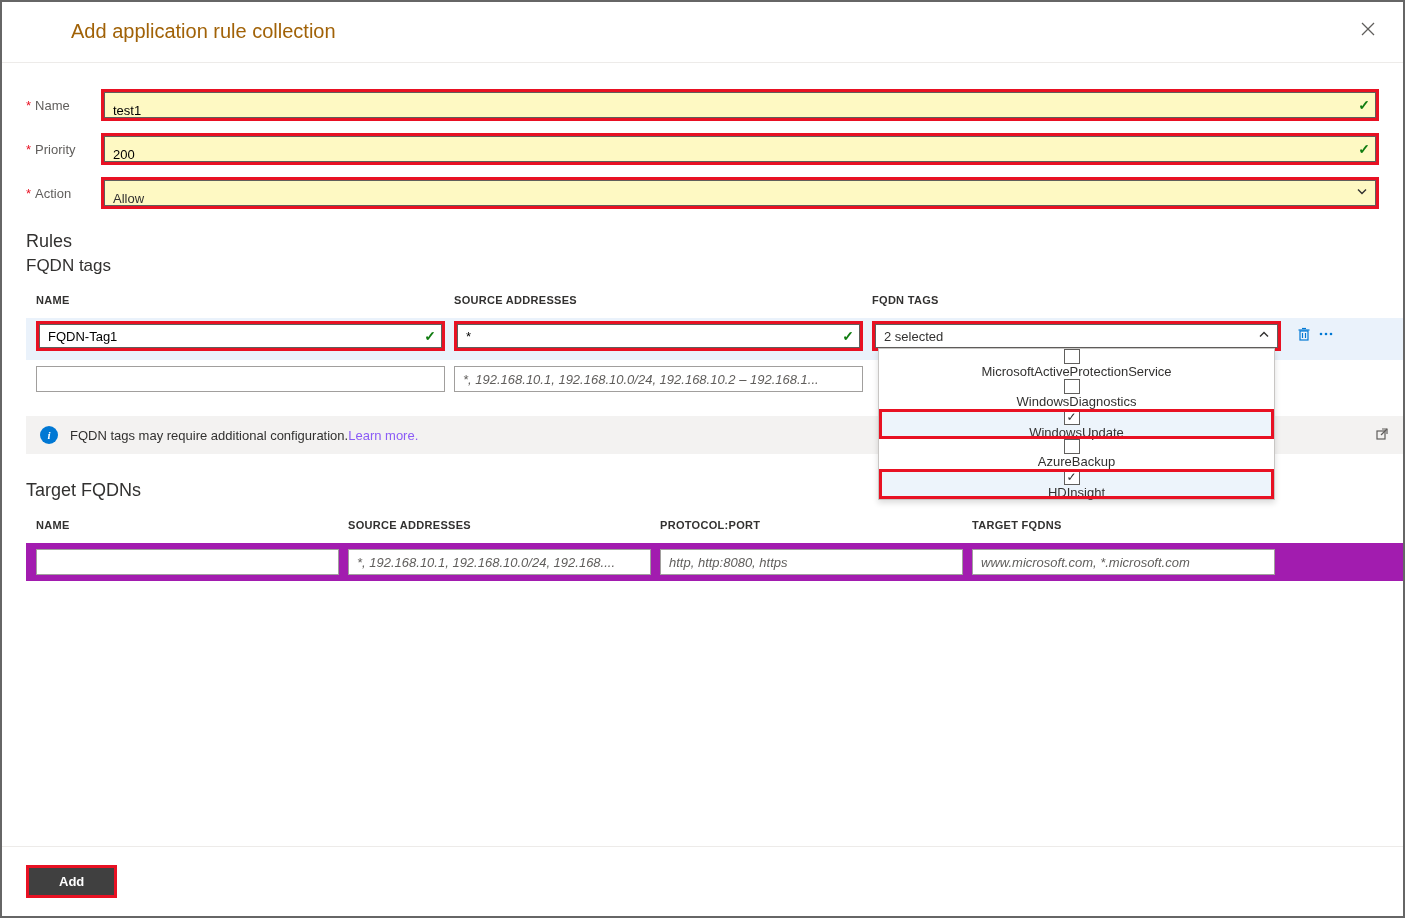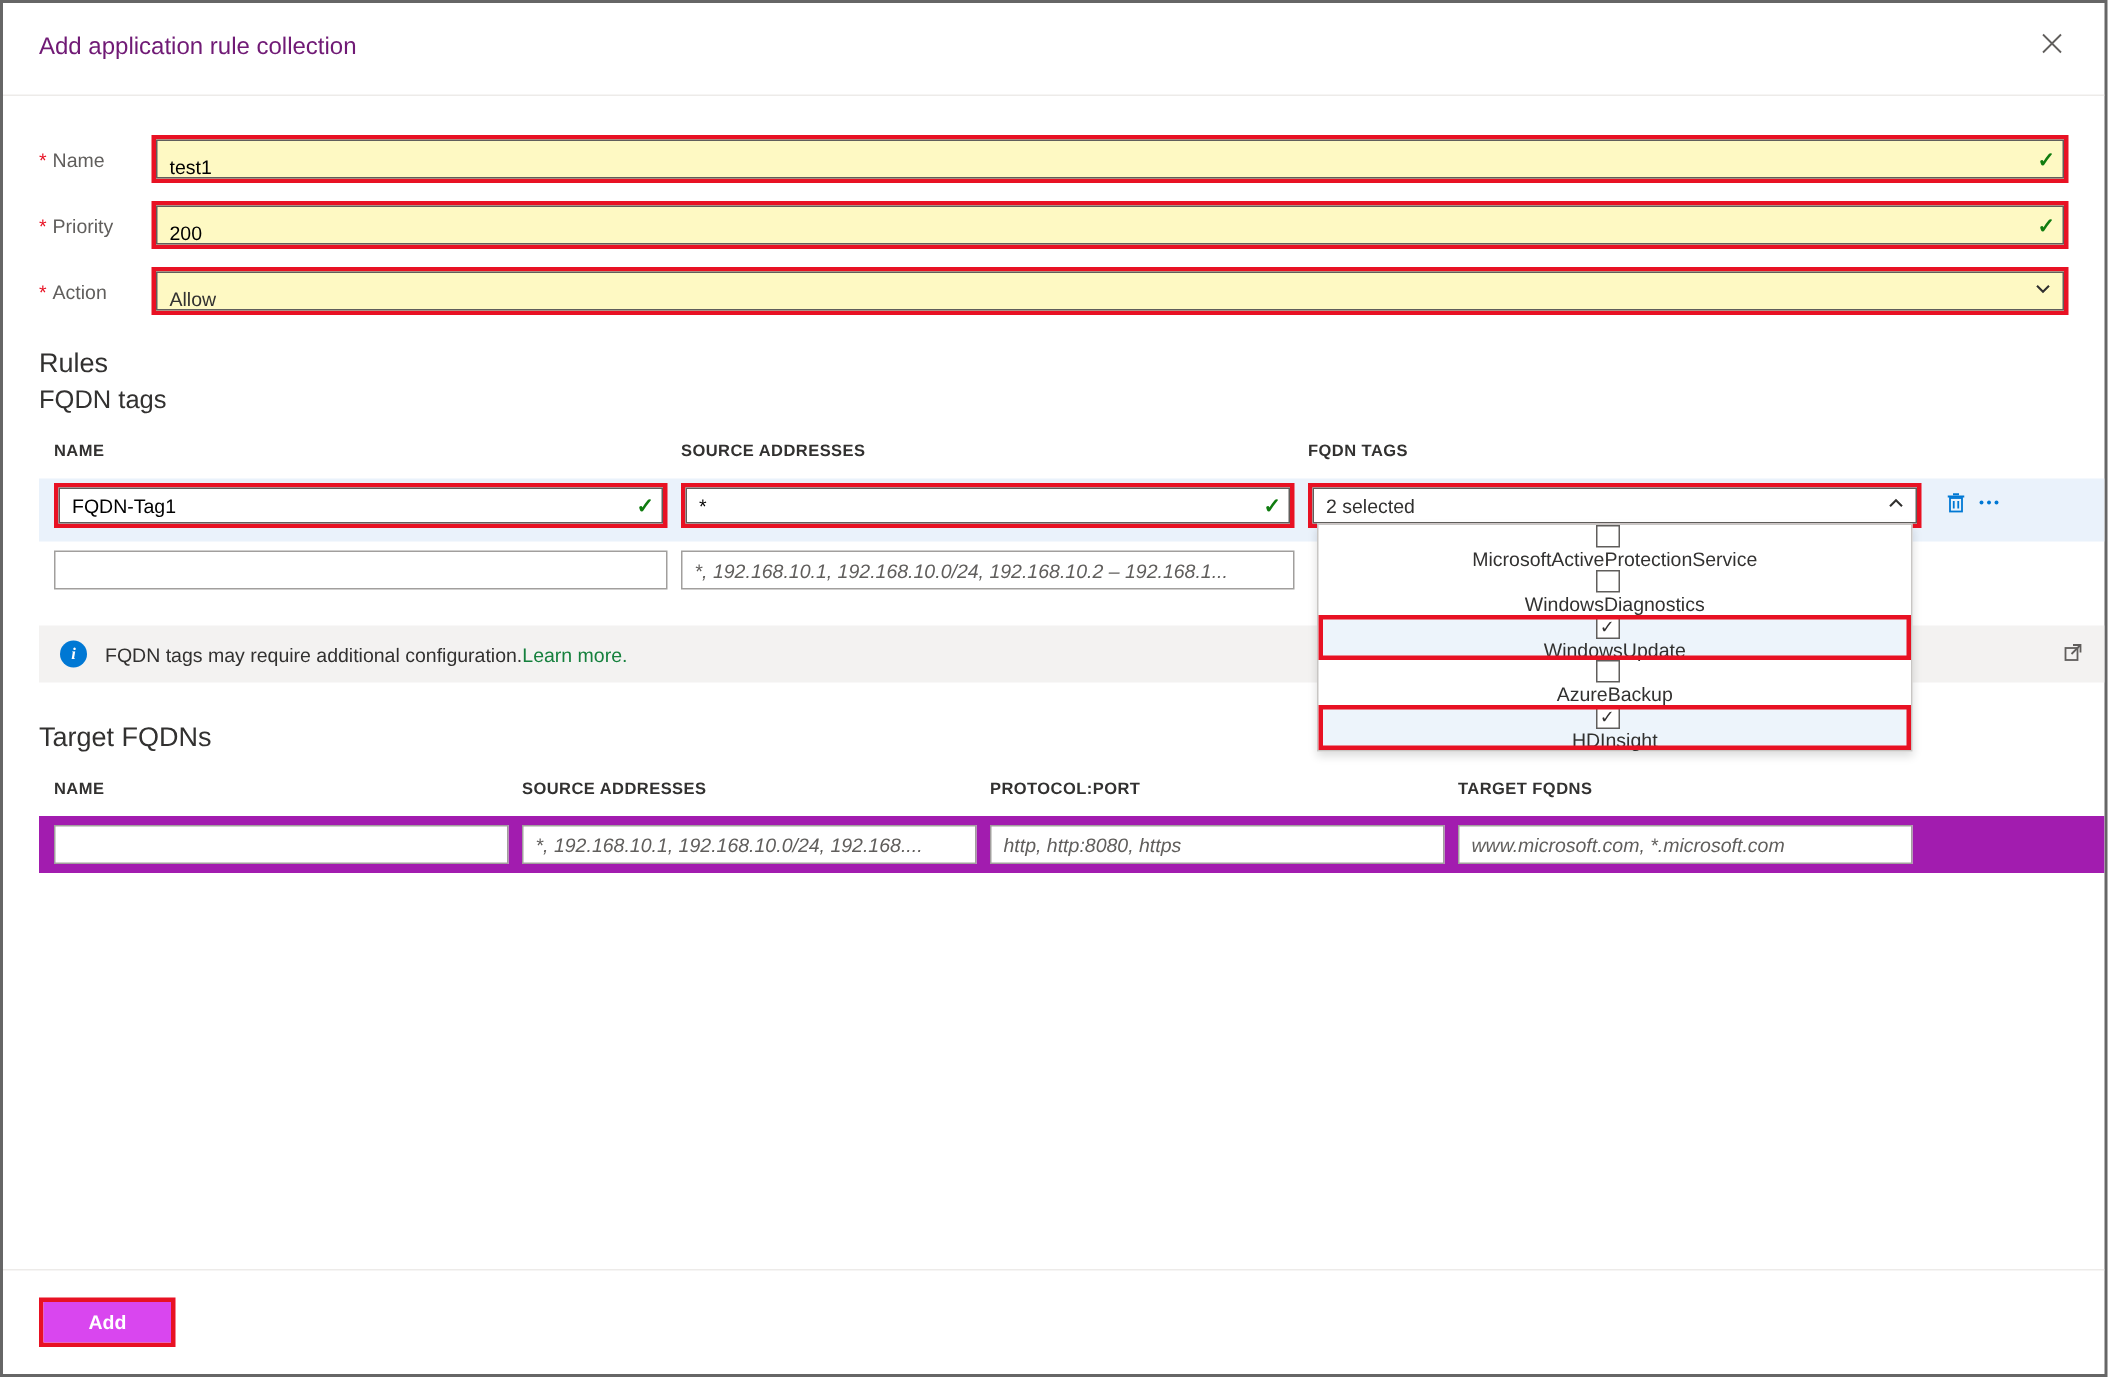--- a/index.html
+++ b/index.html
@@ -14,23 +14,24 @@
       border: 2px solid #666;
     }
     .header {
       display: flex;
       justify-content: space-between;
       align-items: center;
       padding: 16px 24px 18px 24px;
       border-bottom: 1px solid #edebe9;
     }
     .header-title {
-      font-size: 16px;
+      font-size: 20px;
       font-weight: 400;
-      color: #701a75;
+      color: #a16207;
+      margin-left: 45px;
     }
     .close-icon {
       cursor: pointer;
       font-size: 16px;
       color: #605e5c;
       padding: 4px;
     }
     .content {
       padding: 26px 24px 0 24px;
     }
@@ -217,21 +218,21 @@
       color: #fff;
       display: flex;
       align-items: center;
       justify-content: center;
       font-size: 11px;
       font-weight: bold;
       font-style: italic;
       margin-right: 12px;
       font-family: Georgia, serif;
     }
-    .info-link { color: #15803d; cursor: pointer; }
+    .info-link { color: #8b5cf6; cursor: pointer; }
     .external-icon {
       margin-left: auto;
       color: #605e5c;
       cursor: pointer;
     }
     .target-row-bg {
       background: #a21caf;
       margin-left: -10px;
       margin-right: -24px;
       padding: 6px 14px 6px 10px;
@@ -263,21 +264,21 @@
       left: 0;
       right: 0;
       border-top: 1px solid #edebe9;
       padding: 18px 24px;
     }
     .add-btn-wrap {
       border: 3px solid #e81123;
       display: inline-block;
     }
     .add-btn {
-      background: #d946ef;
+      background: #404040;
       color: #fff;
       border: none;
       padding: 6px 30px;
       font-size: 13px;
       font-family: inherit;
       font-weight: 600;
       cursor: pointer;
     }
     .highlighted-row-bg {
       background: #eaf2fb;

